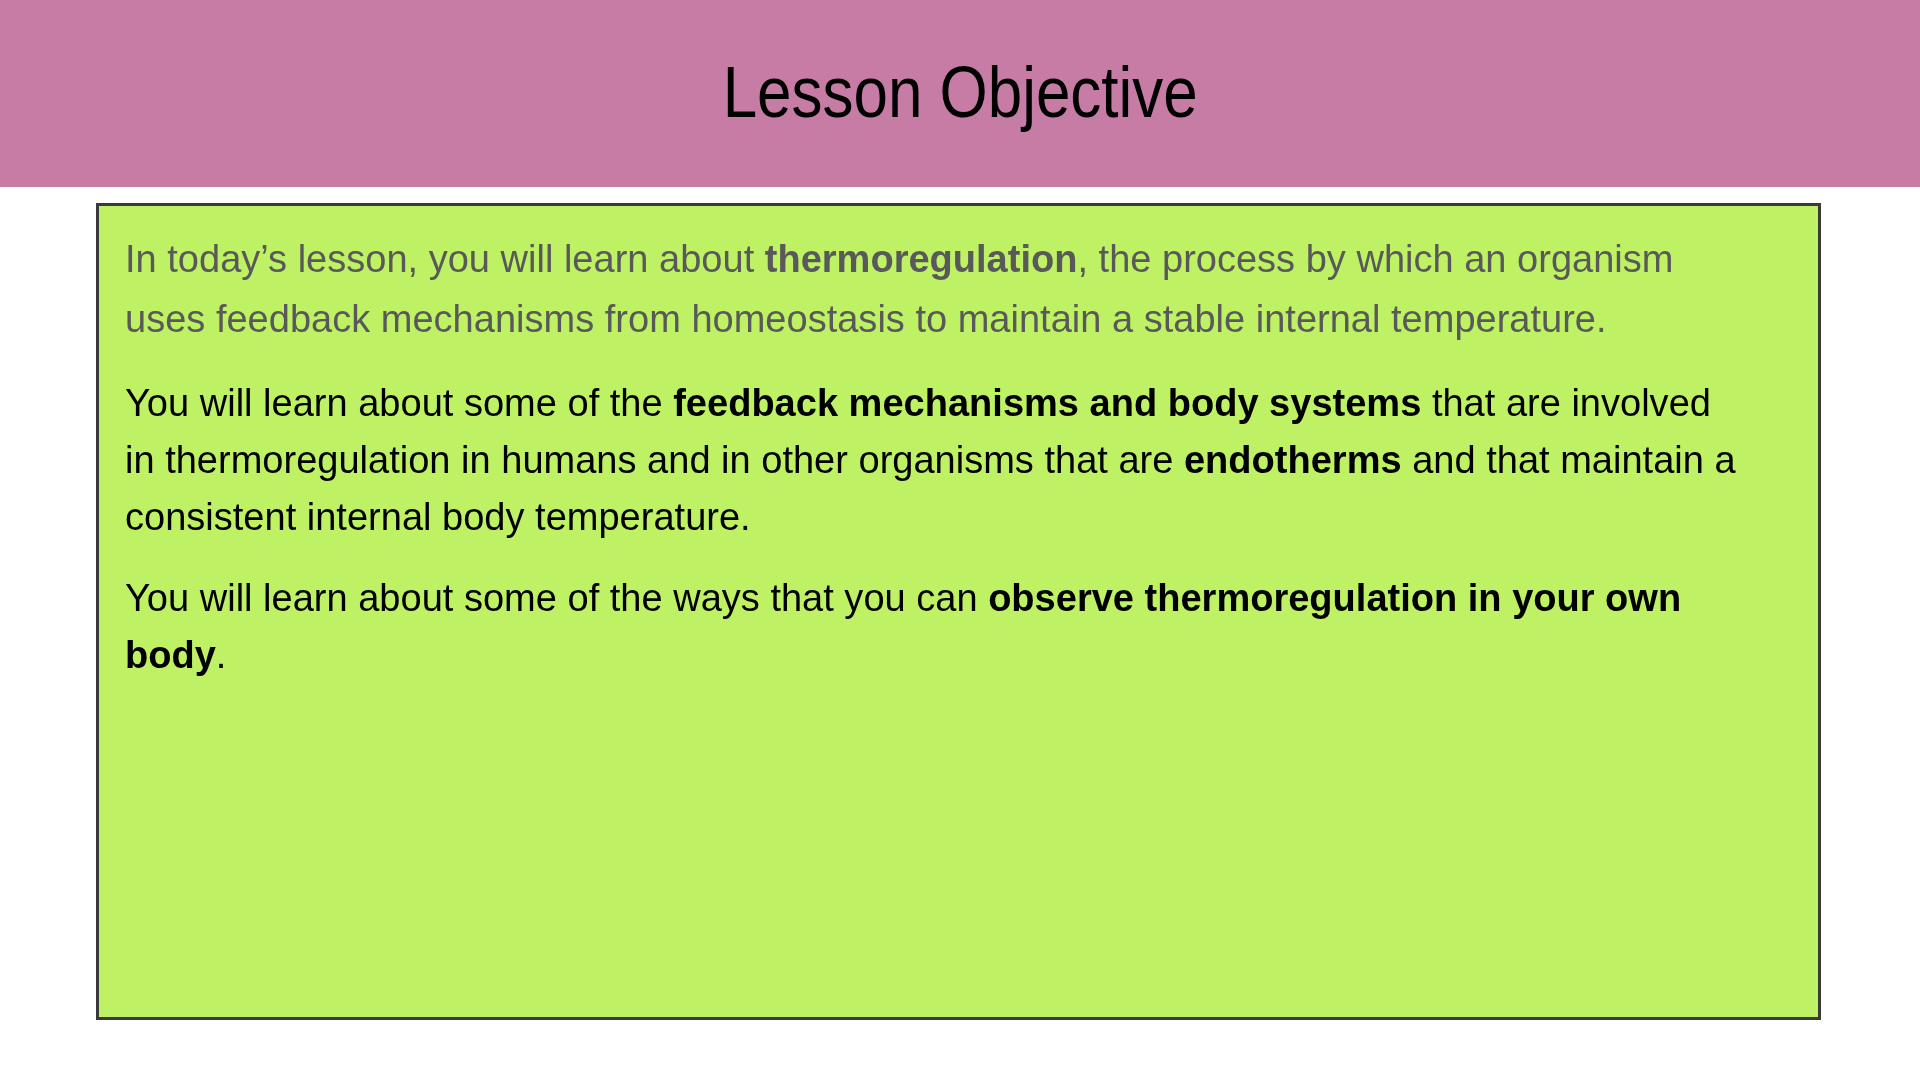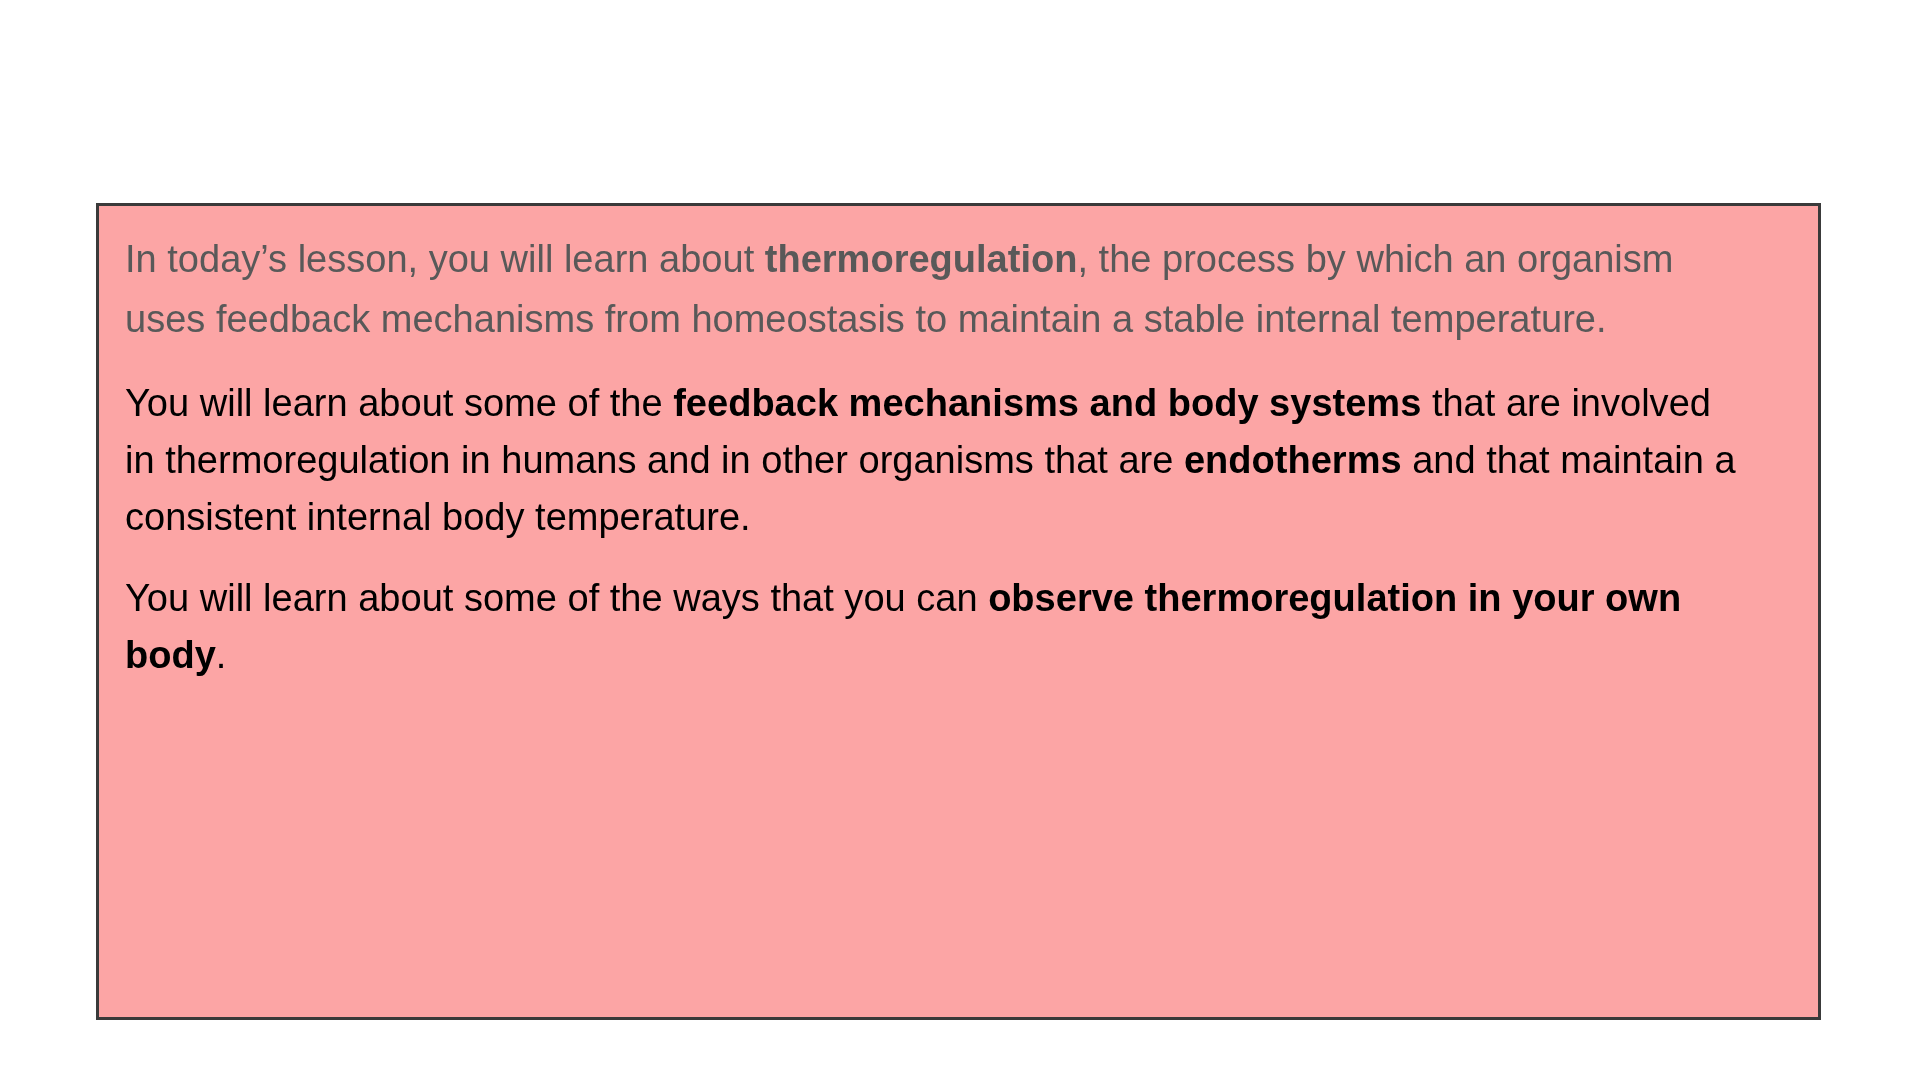--- a/index.html
+++ b/index.html
@@ -53,21 +53,21 @@
 
   
   .content-box {
     position: absolute;
     left: 96px;
     top: 203px;
     width: 1725px;
     height: 817px;
     box-sizing: border-box;
     border: 3px solid #3a3a3a;
-    background: #fca5a5;
+    background: #bef264;
     padding: 23px 26px 0 26px;
   }
 
   .body-text {
     font-family: "Liberation Sans Narrow", "Liberation Sans", sans-serif;
     font-size: 39px;
     font-weight: 400;
     margin: 0;
     padding: 0;
     transform: scaleX(0.975);
@@ -93,20 +93,23 @@
 
   .body-text b {
     font-weight: 700;
   }
 </style>
 </head>
 <body>
 
 <div class="slide">
 
+  <div class="header-band">
+    <h1 class="slide-title">Lesson Objective</h1>
+  </div>
 
   <div class="content-box">
 
     <p class="body-text para-intro"><span>In today’s lesson, you will learn about </span><b>thermoregulation</b><span>, the process by which an organism uses feedback mechanisms from homeostasis to maintain a stable internal temperature.</span></p>
 
     <p class="body-text para-body"><span>You will learn about some of the </span><b>feedback mechanisms and body systems</b><span> that are involved in thermoregulation in humans and in other organisms that are </span><b>endotherms</b><span> and that maintain a consistent internal body temperature.</span></p>
 
     <p class="body-text para-body second"><span>You will learn about some of the ways that you can </span><b>observe thermoregulation in your own body</b><span>.</span></p>
 
   </div>

